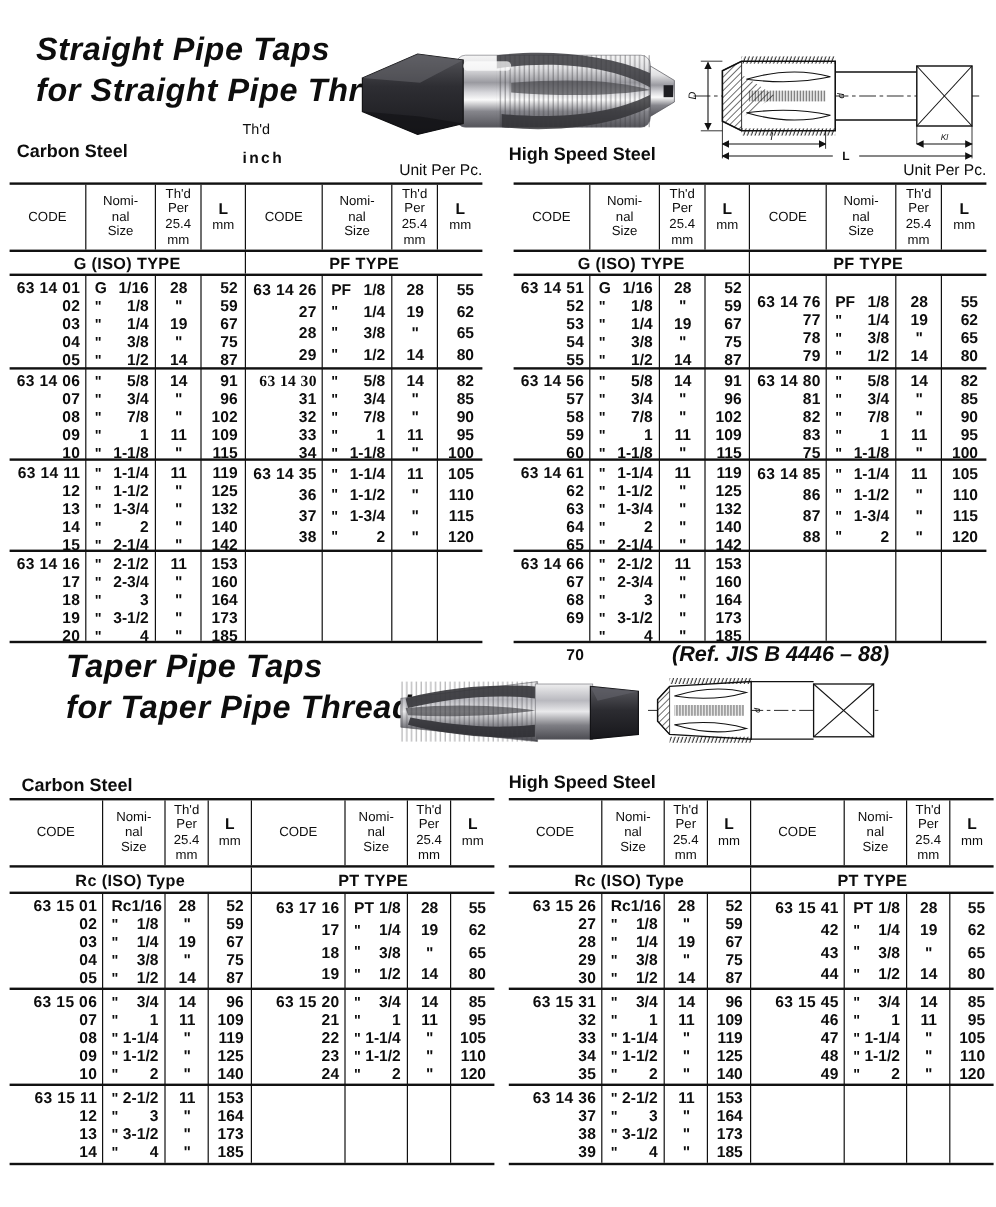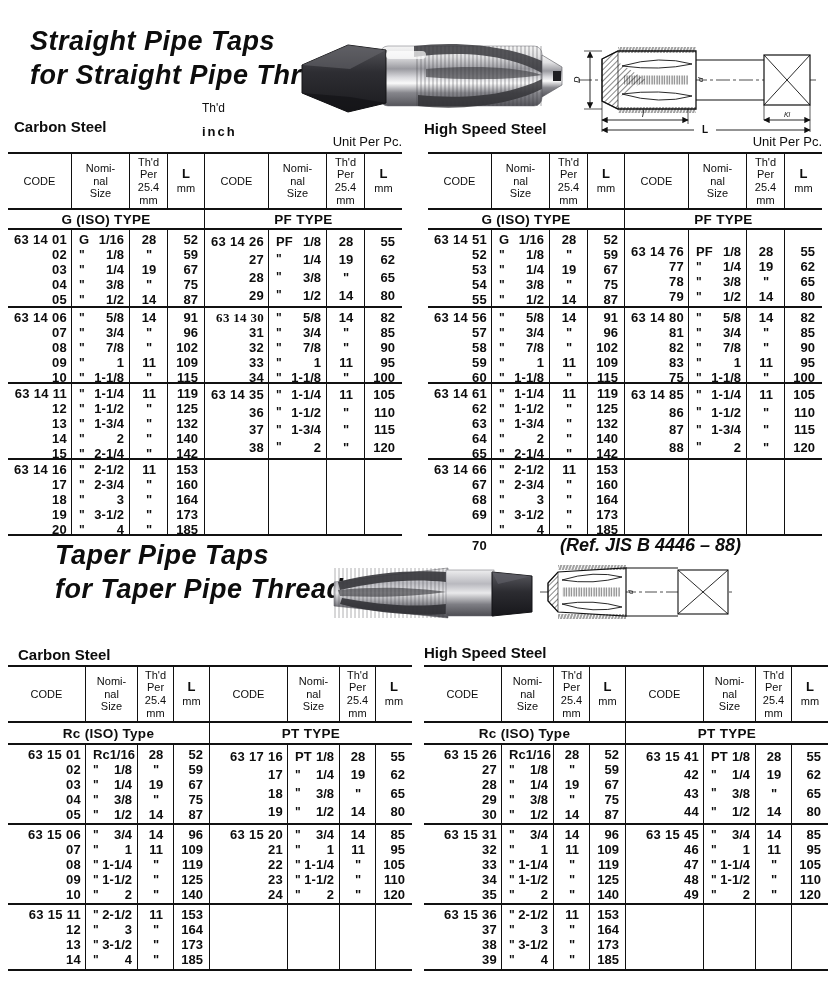--- a/index.html
+++ b/index.html
@@ -1464,21 +1464,21 @@
                 <span class="val">2</span>
               </div>
               <div class="c-thd" style="width: 36px;">"</div>
               <div class="c-len" style="width: 36px;">120</div>
             </div>
           </div>
         </div>
         <div class="blk" style="height: 66px;">
           <div class="b-half" style="width: 202px;">
             <div class="row">
-              <div class="c-code" style="width: 78px;">63 15 36</div>
+              <div class="c-code" style="width: 78px;">63 14 36</div>
               <div class="c-size" style="width: 52px;">
                 <span class="pfx ditto">"</span>
                 <span class="val">2-1/2</span>
               </div>
               <div class="c-thd" style="width: 36px;">11</div>
               <div class="c-len" style="width: 36px;">153</div>
             </div>
             <div class="row">
               <div class="c-code" style="width: 78px;">37</div>
               <div class="c-size" style="width: 52px;">

